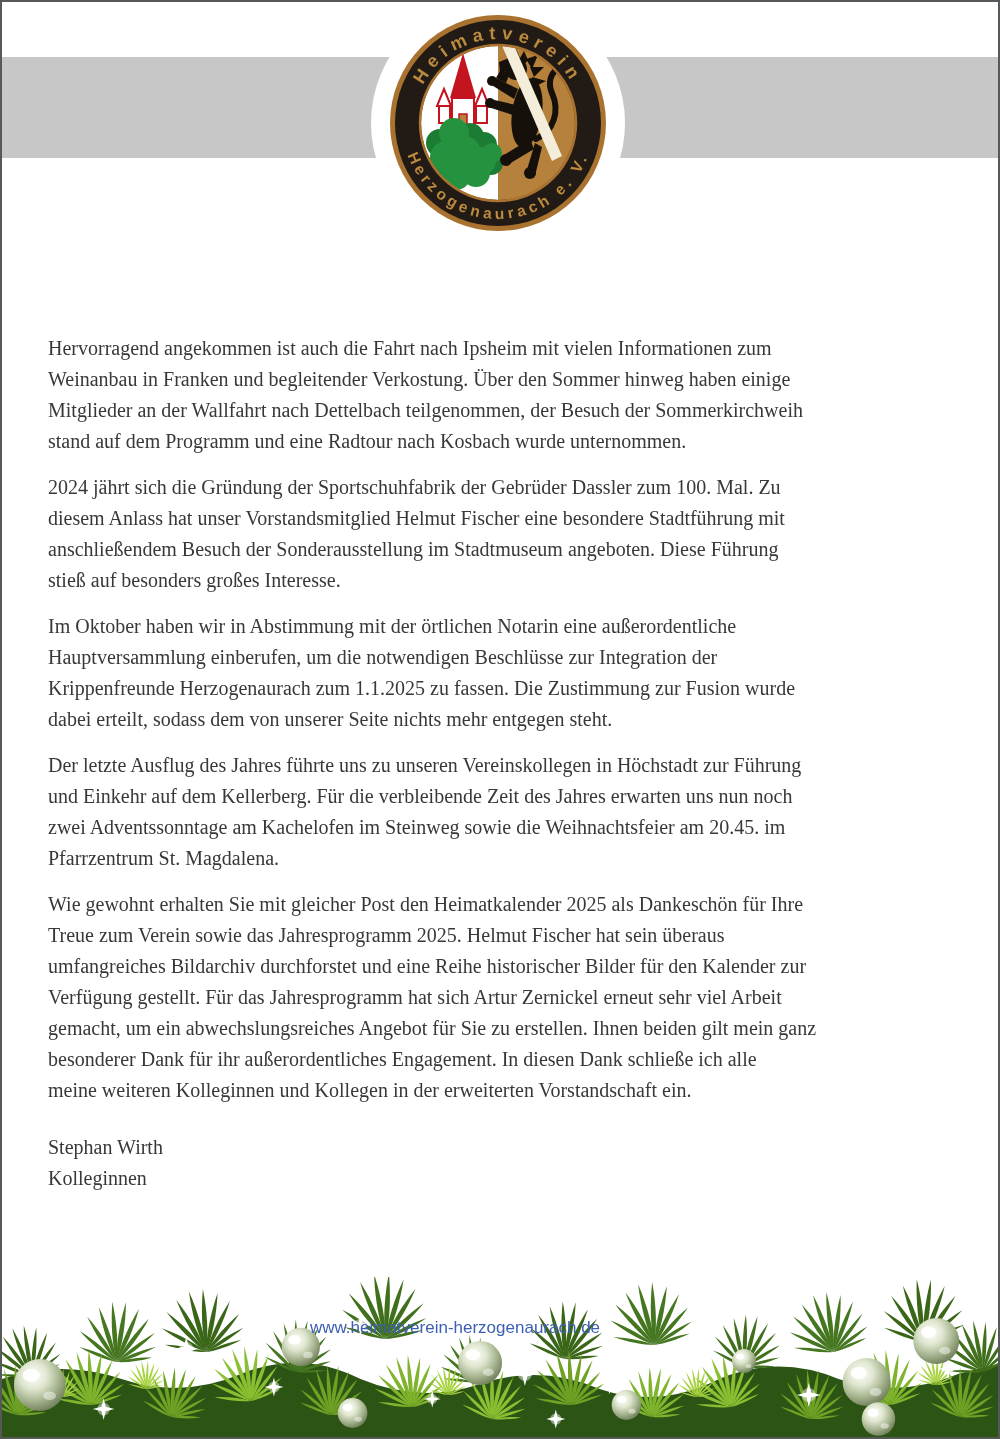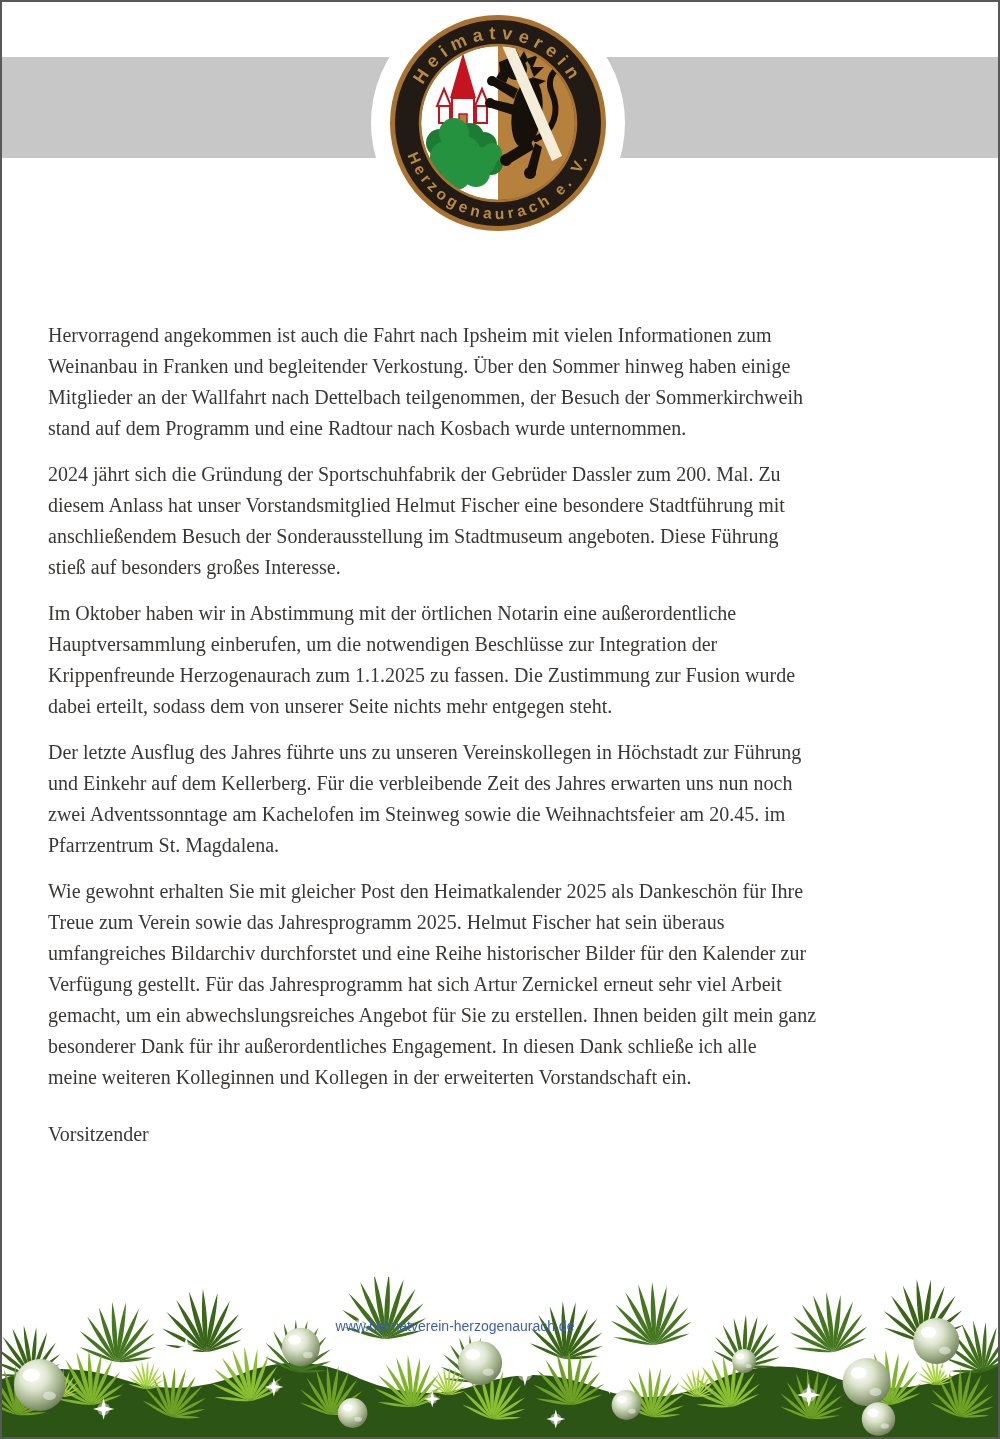--- a/index.html
+++ b/index.html
@@ -18,30 +18,30 @@
     background:#c6c7c6;
   }
   .logo-halo{
     position:absolute;left:369px;top:-6px;width:254px;height:254px;
     border-radius:50%;background:#ffffff;
   }
   .club-logo{
     position:absolute;left:386px;top:11px;width:220px;height:220px;
   }
   .letter-body{
-    position:absolute;left:46px;top:318px;width:912px;
+    position:absolute;left:46px;top:331px;width:912px;
     font-size:20px;line-height:31px;color:#3a3836;
   }
   .para{white-space:pre-line;margin:0 0 15px 0;}
   .signature{margin-top:26px;line-height:31px;}
   .footer-url{
     position:absolute;left:0;right:90px;top:1316px;
     text-align:center;
     font-family:"Liberation Sans", sans-serif;
-    font-size:14px;color:#3c5fb3;
+    font-size:17px;color:#3c5fb3;
     z-index:5;
   }
   .footer-url a{color:#3c5fb3;text-decoration:none;}
   .garland{
     position:absolute;left:0;bottom:0;width:100%;height:160px;z-index:2;
   }
 </style>
 </head>
 <body>
 
@@ -125,41 +125,42 @@
     <text font-family="Liberation Sans, sans-serif" font-size="15.5" font-weight="bold" fill="#bb8a3e" letter-spacing="4" text-anchor="middle">
       <textPath href="#arcBot" startOffset="50%" text-anchor="middle">Herzogenaurach e. V.</textPath>
     </text>
   </svg>
 
   <div class="letter-body">
     <p class="para">Hervorragend angekommen ist auch die Fahrt nach Ipsheim mit vielen Informationen zum
 Weinanbau in Franken und begleitender Verkostung. Über den Sommer hinweg haben einige
 Mitglieder an der Wallfahrt nach Dettelbach teilgenommen, der Besuch der Sommerkirchweih
 stand auf dem Programm und eine Radtour nach Kosbach wurde unternommen.</p>
-    <p class="para">2024 jährt sich die Gründung der Sportschuhfabrik der Gebrüder Dassler zum 200. Mal. Zu
+    <p class="para">2024 jährt sich die Gründung der Sportschuhfabrik der Gebrüder Dassler zum 100. Mal. Zu
 diesem Anlass hat unser Vorstandsmitglied Helmut Fischer eine besondere Stadtführung mit
 anschließendem Besuch der Sonderausstellung im Stadtmuseum angeboten. Diese Führung
 stieß auf besonders großes Interesse.</p>
     <p class="para">Im Oktober haben wir in Abstimmung mit der örtlichen Notarin eine außerordentliche
 Hauptversammlung einberufen, um die notwendigen Beschlüsse zur Integration der
 Krippenfreunde Herzogenaurach zum 1.1.2025 zu fassen. Die Zustimmung zur Fusion wurde
 dabei erteilt, sodass dem von unserer Seite nichts mehr entgegen steht.</p>
     <p class="para">Der letzte Ausflug des Jahres führte uns zu unseren Vereinskollegen in Höchstadt zur Führung
 und Einkehr auf dem Kellerberg. Für die verbleibende Zeit des Jahres erwarten uns nun noch
 zwei Adventssonntage am Kachelofen im Steinweg sowie die Weihnachtsfeier am 20.45. im
 Pfarrzentrum St. Magdalena.</p>
     <p class="para">Wie gewohnt erhalten Sie mit gleicher Post den Heimatkalender 2025 als Dankeschön für Ihre
 Treue zum Verein sowie das Jahresprogramm 2025. Helmut Fischer hat sein überaus
 umfangreiches Bildarchiv durchforstet und eine Reihe historischer Bilder für den Kalender zur
 Verfügung gestellt. Für das Jahresprogramm hat sich Artur Zernickel erneut sehr viel Arbeit
 gemacht, um ein abwechslungsreiches Angebot für Sie zu erstellen. Ihnen beiden gilt mein ganz
 besonderer Dank für ihr außerordentliches Engagement. In diesen Dank schließe ich alle
 meine weiteren Kolleginnen und Kollegen in der erweiterten Vorstandschaft ein.</p>
     <div class="signature">
-      <div>Vorsitzender</div>
+      <div>Stephan Wirth</div>
+      <div>Kolleginnen</div>
     </div>
   </div>
 
   <div class="footer-url">
     <a href="#">www.heimatverein-herzogenaurach.de</a>
   </div>
 
   <svg class="garland" viewBox="0 0 1000 160" preserveAspectRatio="none" aria-hidden="true">
     <defs>
       <path id="blade" d="M0,0 C-2.6,-14 -2.6,-32 0,-50 C2.6,-32 2.6,-14 0,0 Z"></path>

